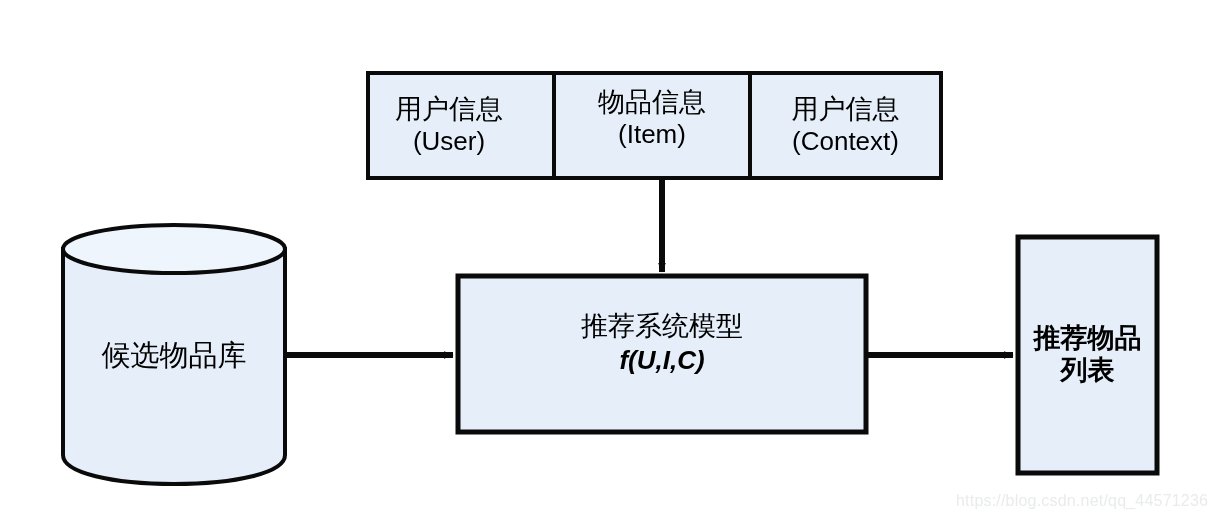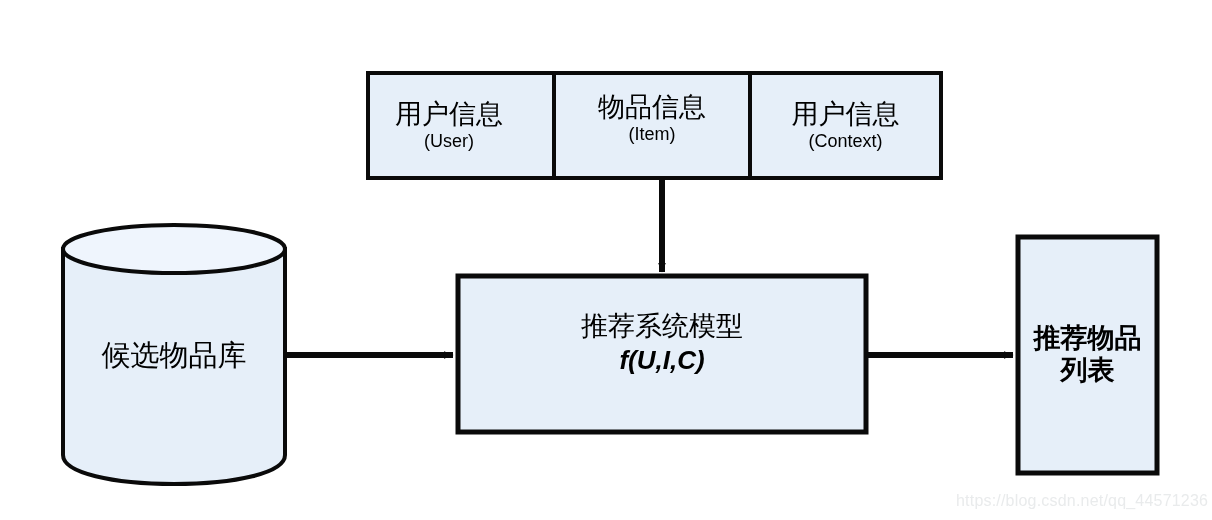--- a/index.html
+++ b/index.html
@@ -33,21 +33,21 @@
     text-align: center;
     color: #000000;
     line-height: 1.18;
     pointer-events: none;
     white-space: pre-line;
   }
   .feature-label {
     font-size: 27px;
   }
   .feature-label .sub {
-    font-size: 18px;
+    font-size: 26px;
   }
   .model-label {
     font-size: 27px;
   }
   .model-label .formula {
     font-size: 26px;
     font-weight: bold;
     font-style: italic;
     margin-top: 2px;
   }

